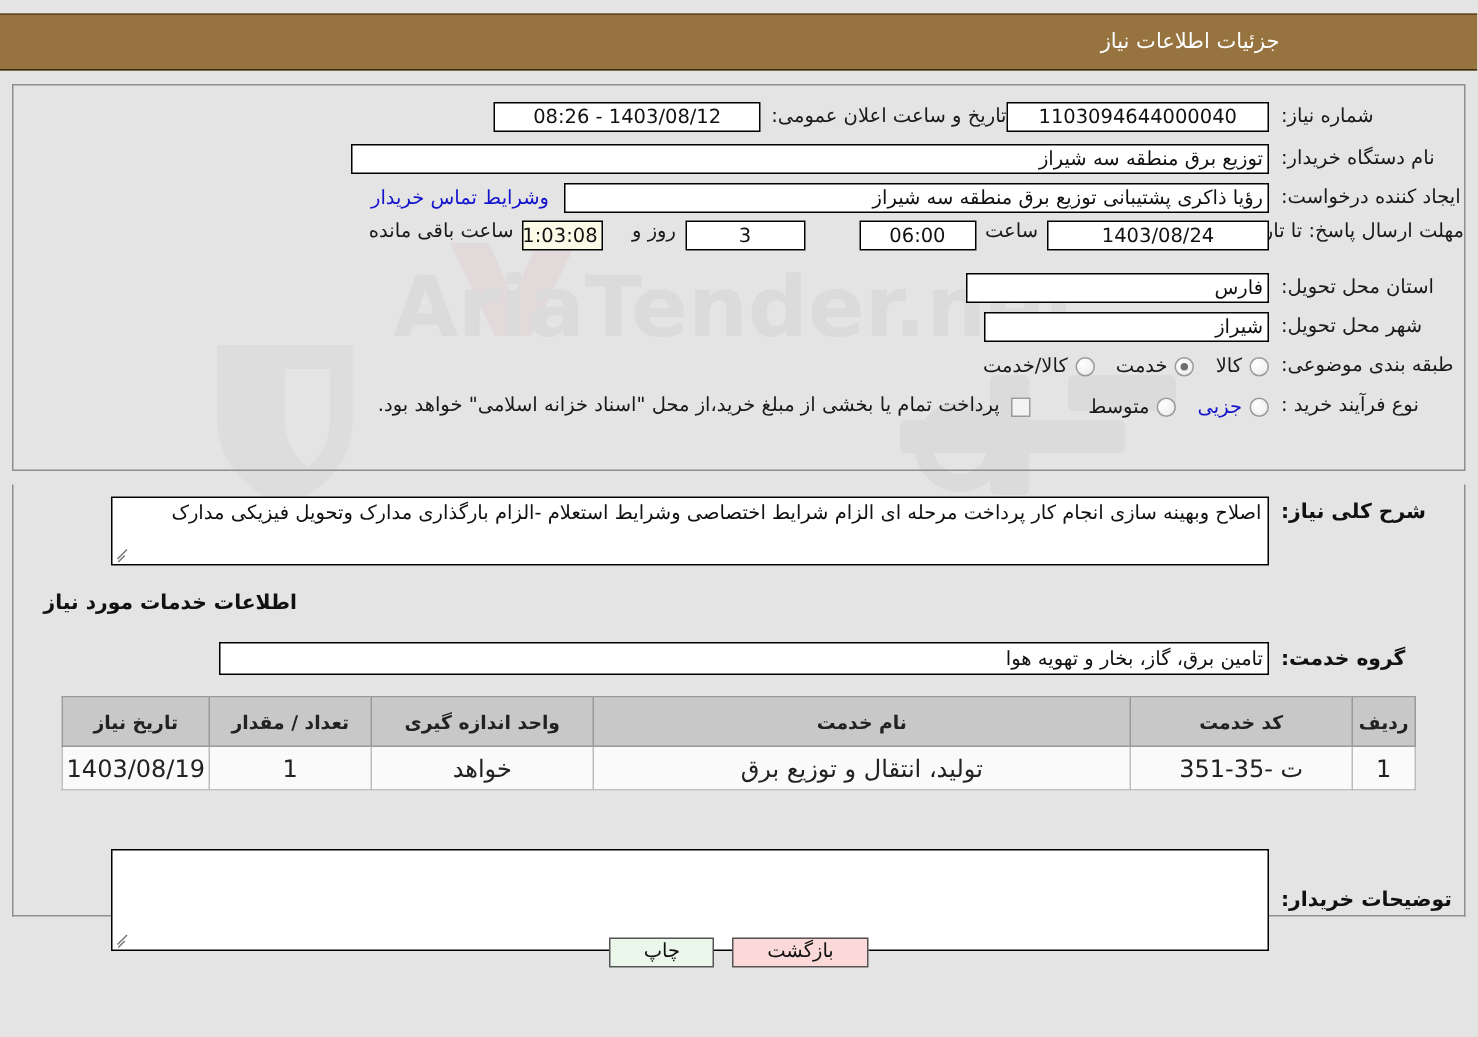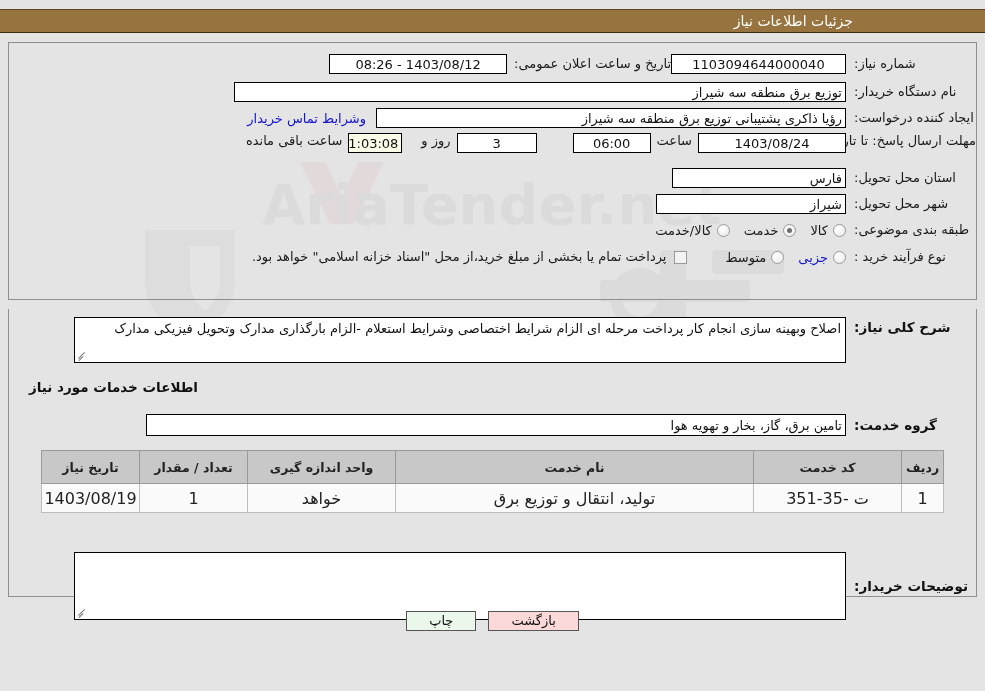--- a/index.html
+++ b/index.html
@@ -25,21 +25,21 @@
     pointer-events: none;
     z-index: 0;
     opacity: .30;
   }
 
   
   .title-bar {
     position: relative;
     z-index: 2;
     margin: 9px 0 0 0;
-    height: 24px;
+    height: 38px;
     background: #96733f;
     border-top: 1px solid #5d4620;
     border-bottom: 1px solid #3e2e14;
     display: flex;
     align-items: center;
     justify-content: flex-start;
     box-sizing: border-box;
     padding-right: 0;
   }
   .title-bar .title-text {
@@ -282,21 +282,21 @@
       <span class="lbl" style="margin:2px 6px 0 6px;">ساعت</span>
       <span class="fld center" style="width:78px; margin-top:2px;">06:00</span>
       <span class="fld center" style="width:80px; margin:2px 36px 0 0;">3</span>
       <span class="lbl" style="margin:2px 6px 0 19px;">روز و</span>
       <span class="fld cream center" style="width:54px; margin-top:2px;">21:03:08</span>
       <span class="lbl" style="margin:2px 6px 0 6px;">ساعت باقی مانده</span>
     </div>
 
     <div class="frow" style="height:26px;">
       <span class="lbl w-right">استان محل تحویل:</span>
-      <span class="fld right" style="width:174px;">فارس</span>
+      <span class="fld right" style="width:202px;">فارس</span>
     </div>
 
     <div class="frow" style="height:26px;">
       <span class="lbl w-right">شهر محل تحویل:</span>
       <span class="fld right" style="width:190px;">شیراز</span>
     </div>
 
     <div class="frow" style="height:26px;">
       <span class="lbl w-right">طبقه بندی موضوعی:</span>
       <span class="radio"></span>

